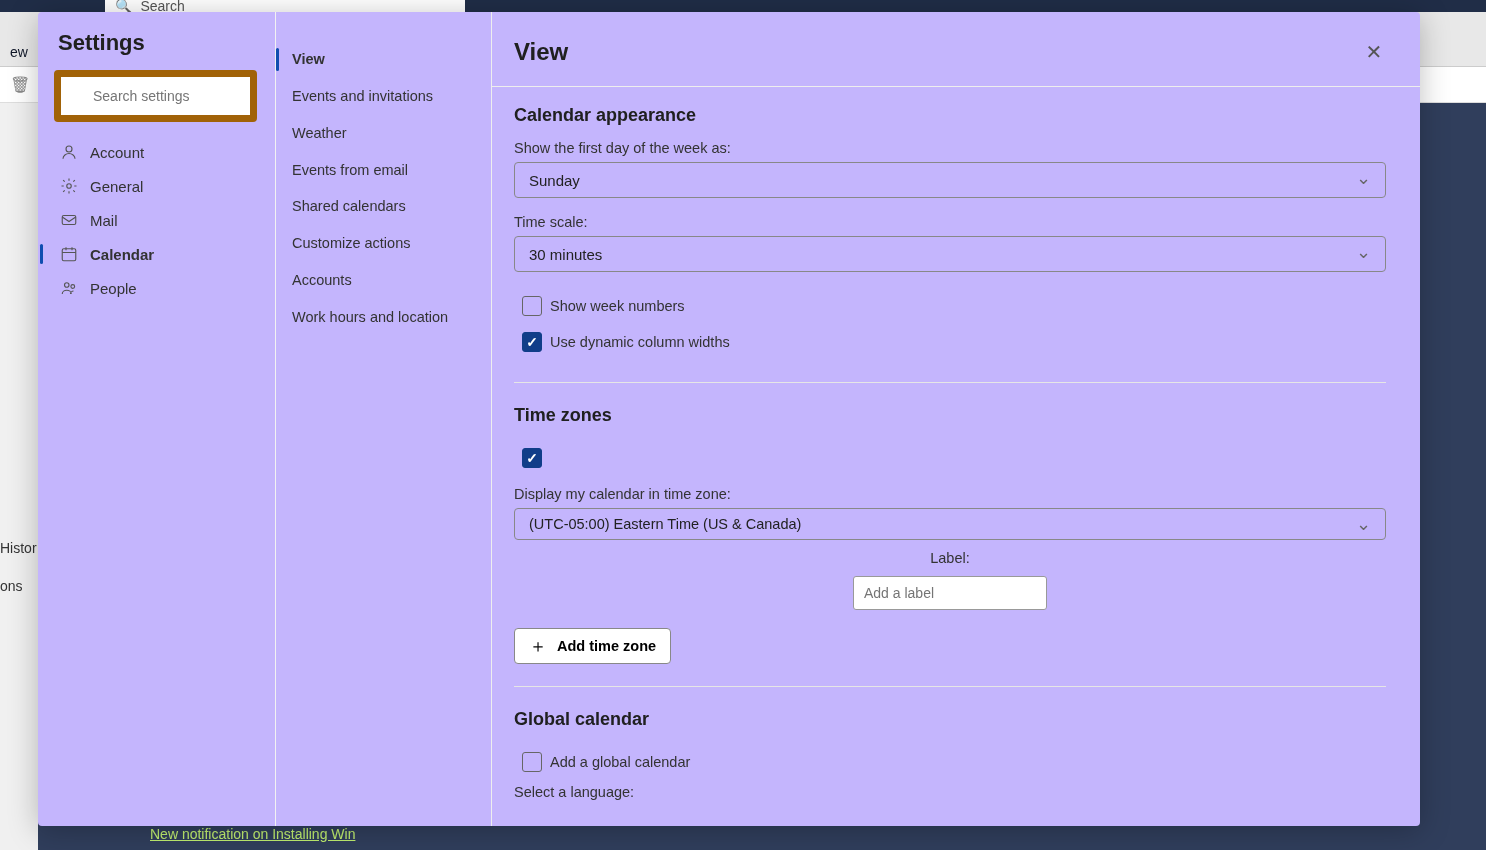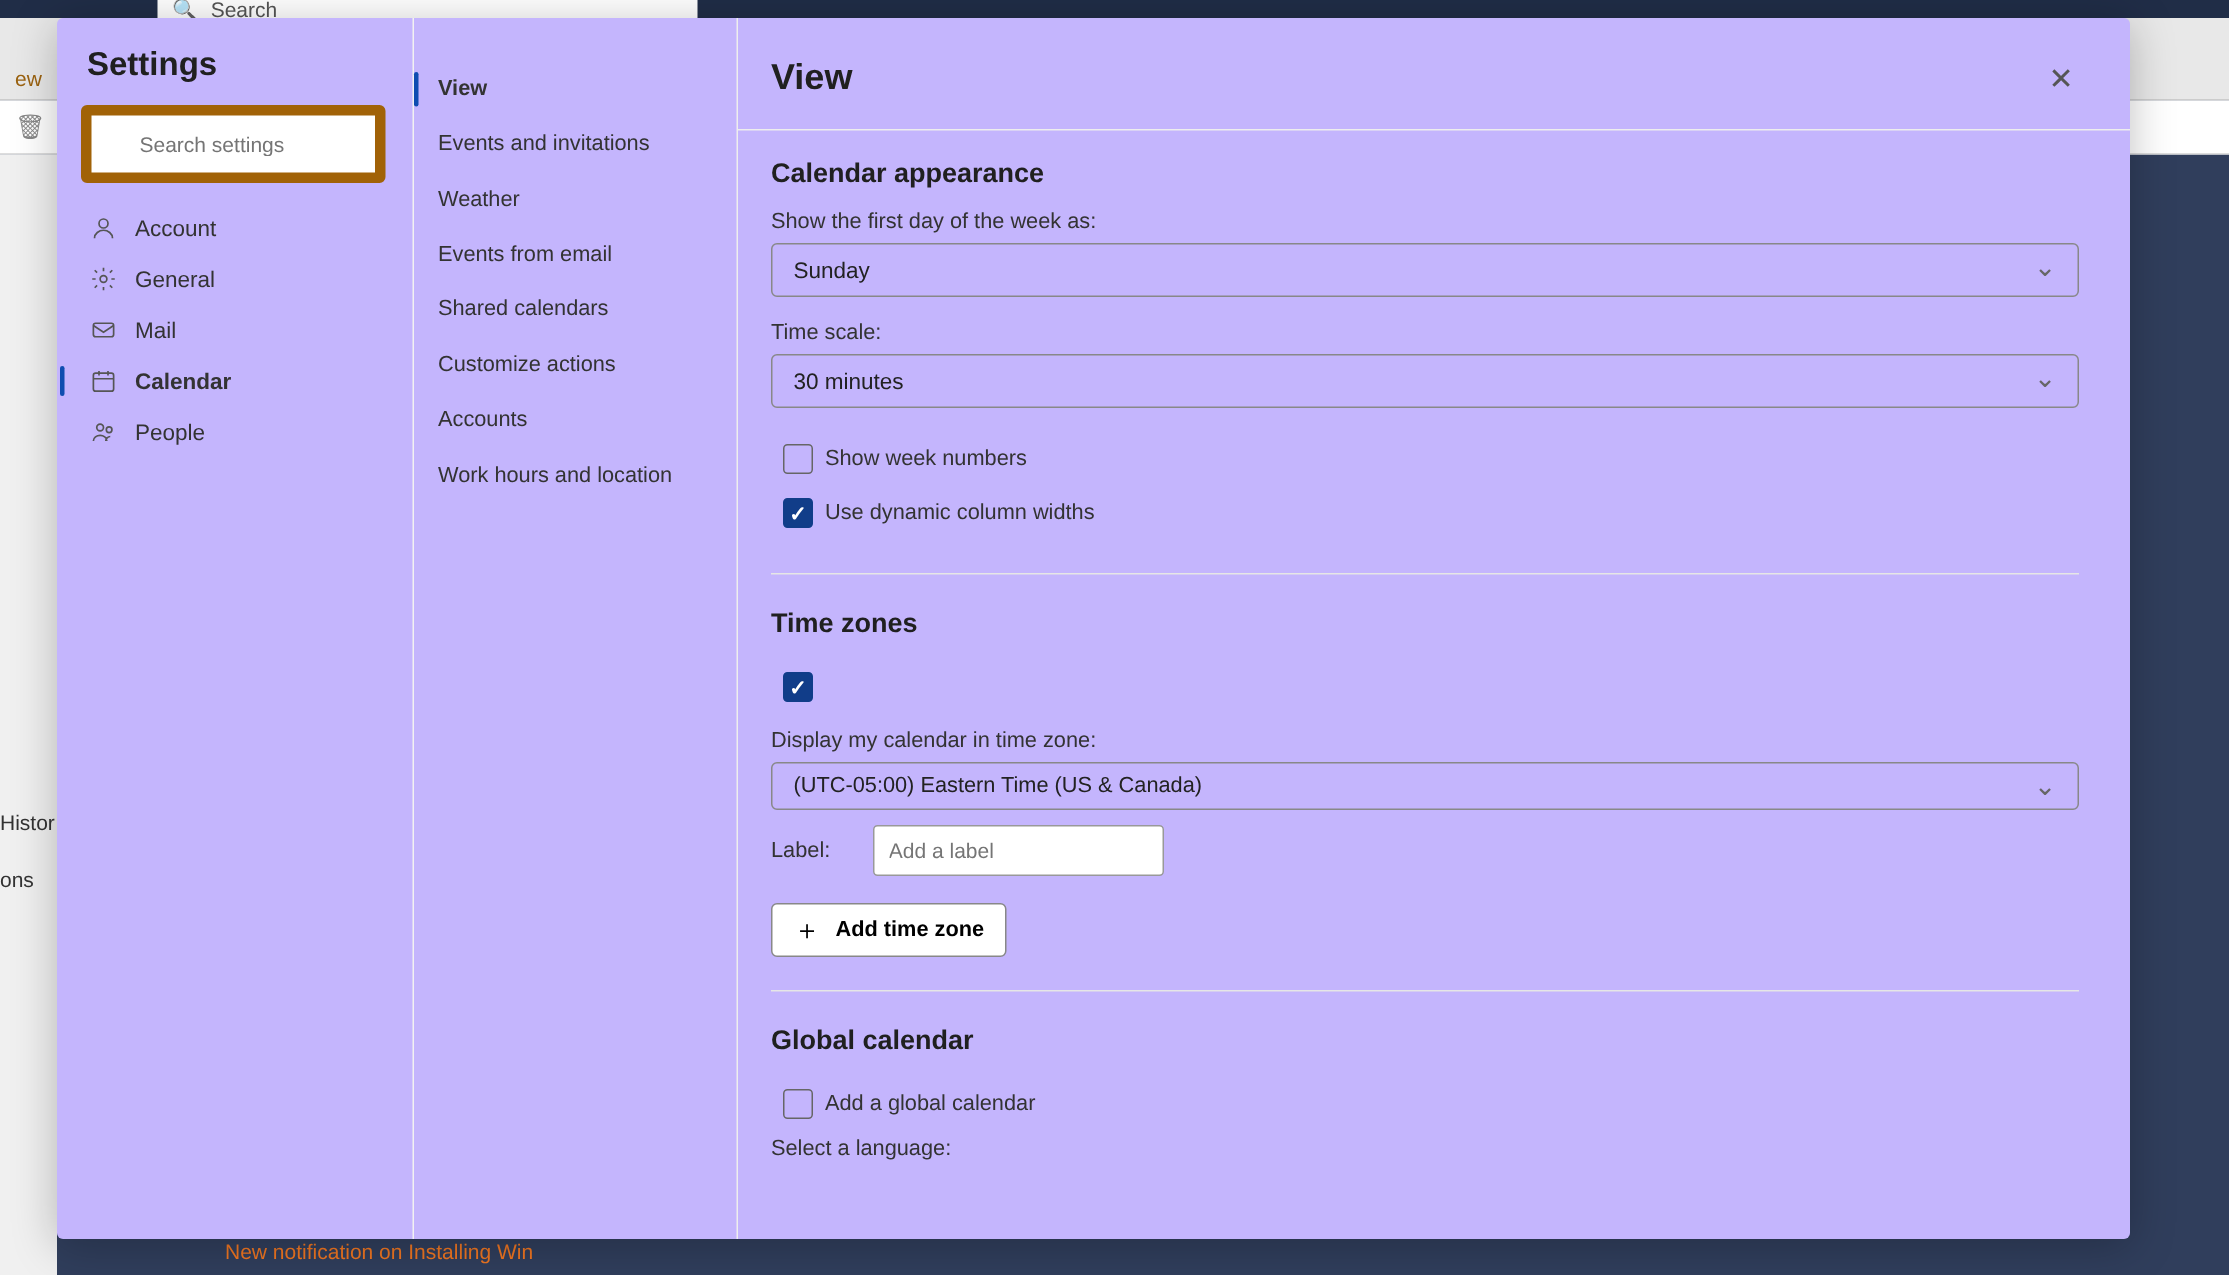--- a/index.html
+++ b/index.html
@@ -205,21 +205,21 @@
   }
   .checkbox.checked {
     background:#113d89;
     border-color:#113d89;
   }
   .checkbox.checked::after {
     content:"✓"; color:#fff; font-size:14px; font-weight:700;
   }
 
   .inline-field {
-    display:flex; align-items:center; gap:28px; margin:6px 0 18px 0;
+    display:flex; align-items:center; gap:10px; margin:6px 0 18px 0;flex-direction:column;
   }
   .inline-field input[type=text]{
     height:34px; border:1px solid #999; border-radius:3px;
     padding:0 10px; font-size:14px; outline:none; width:194px;
   }
 
   .outline-btn {
     display:inline-flex; align-items:center; gap:10px;
     height:36px; border:1px solid #888; border-radius:4px;
     padding:0 14px; font-size:14.5px; font-weight:600;
@@ -231,30 +231,30 @@
 <body>
 
 <div class="backdrop">
   <div class="topbar">
     <div class="searchpill">
       <span>🔍</span>
       <span>Search</span>
     </div>
   </div>
   <div class="ribbon" style="display:flex;align-items:flex-end;padding:0 10px;">
-    <span style="font-size:14px;color:#a16207;margin-bottom:6px;">ew</span>
+    <span style="font-size:14px;color:#0f172a;margin-bottom:6px;">ew</span>
   </div>
   <div class="toolbar2" style="display:flex;align-items:center;gap:12px;padding:0 10px;color:#888;">
     <span>🗑</span>
   </div>
   <div class="side-strip"></div>
 
   <div class="bg-fragment" style="top:540px;font-size:14px;">Histor</div>
   <div class="bg-fragment" style="top:578px;font-size:14px;">ons</div>
-  <div class="bg-fragment" style="top:826px;left:150px;font-size:14px;color:#f97316;">New notification on Installing Win</div>
+  <div class="bg-fragment" style="top:826px;left:150px;font-size:14px;color:#bef264;text-decoration:underline;">New notification on Installing Win</div>
 </div>
 
 <div class="modal">
 
   <aside class="col-cats">
     <div class="settings-title">Settings</div>
 
     <div class="search-wrap">
       <span class="mag">
         <svg viewBox="0 0 24 24">

